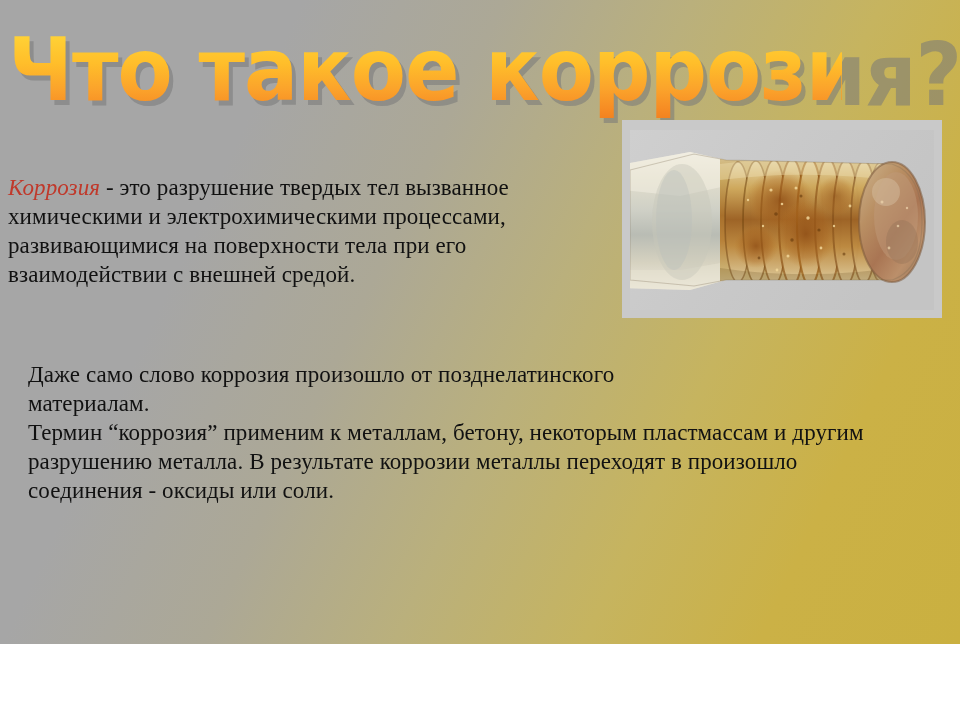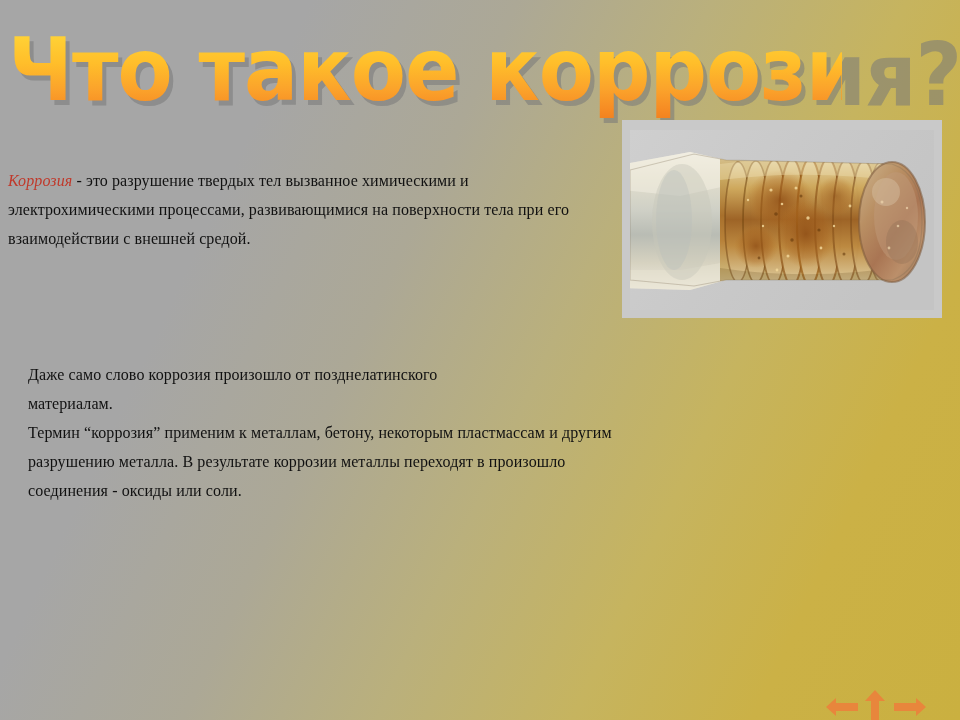--- a/index.html
+++ b/index.html
@@ -11,21 +11,21 @@
     width: 960px;
     height: 720px;
     overflow: hidden;
     font-family: "Liberation Serif", "DejaVu Serif", serif;
   }
 
   
   #slide {
     position: relative;
     width: 960px;
-    height: 720px;
+    height: 644px;
     overflow: hidden;
     background-color: #a6a6a6;
     background-image:
       linear-gradient(115deg,
         rgba(166,166,166,1)   0%,
         rgba(166,166,166,1)  24%,
         rgba(172,168,150,1)  40%,
         rgba(186,176,124,1)  55%,
         rgba(198,180, 95,1)  70%,
         rgba(203,177, 70,1)  84%,
@@ -81,21 +81,21 @@
     background-clip: text;
     color: transparent;
     -webkit-text-fill-color: transparent;
   }
 
   
   .body-text {
     position: absolute;
     color: #111111;
     font-family: "Liberation Serif", "DejaVu Serif", serif;
-    font-size: 16px;
+    font-size: 23px;
     line-height: 29px;
     letter-spacing: 0.1px;
   }
   #para-definition {
     left: 8px;
     top: 150px;
     width: 600px;
   }
   #para-etymology {
     left: 8px;

